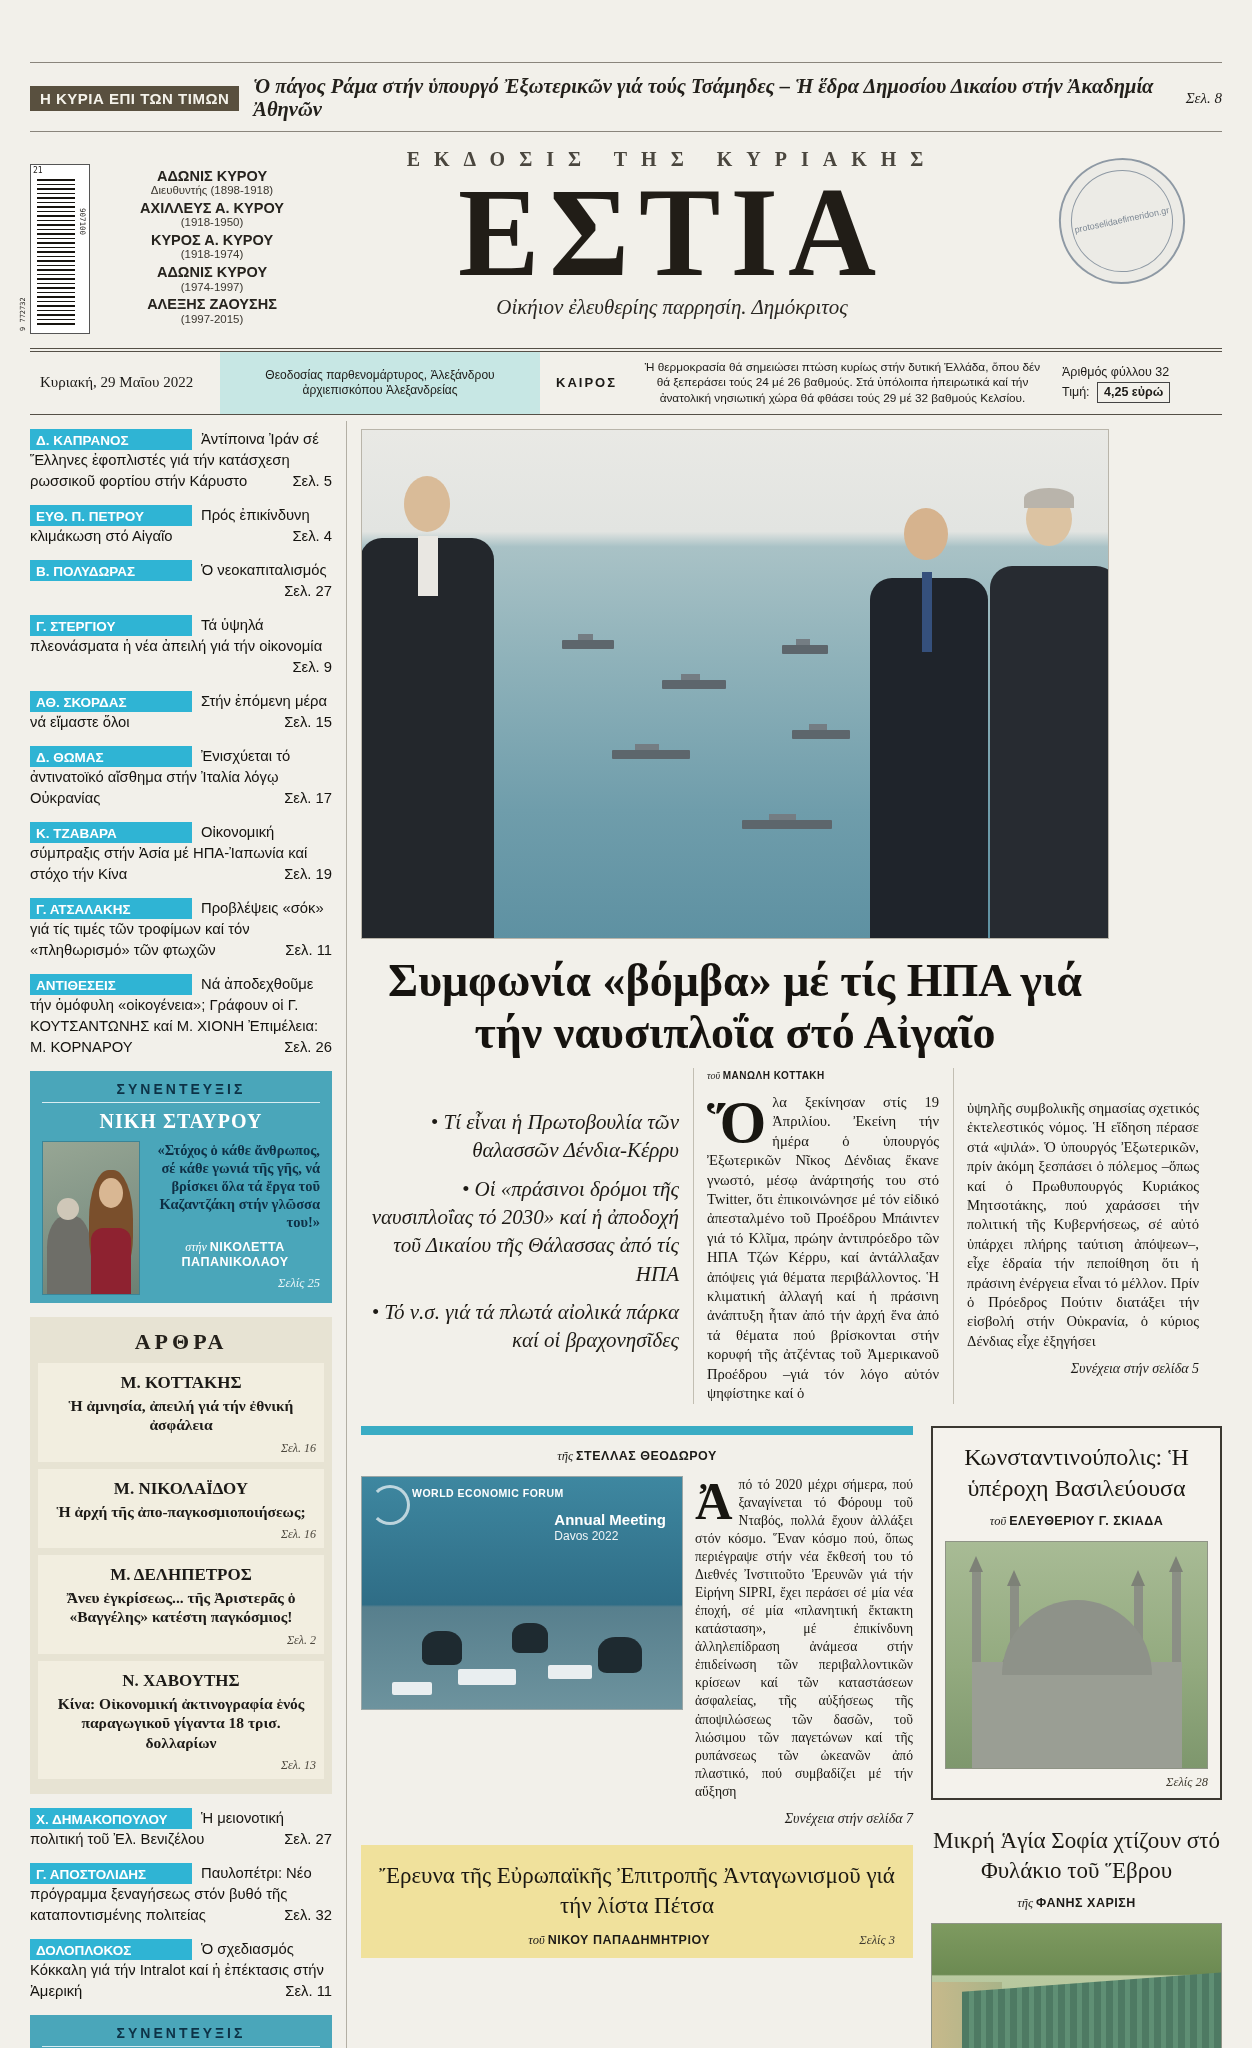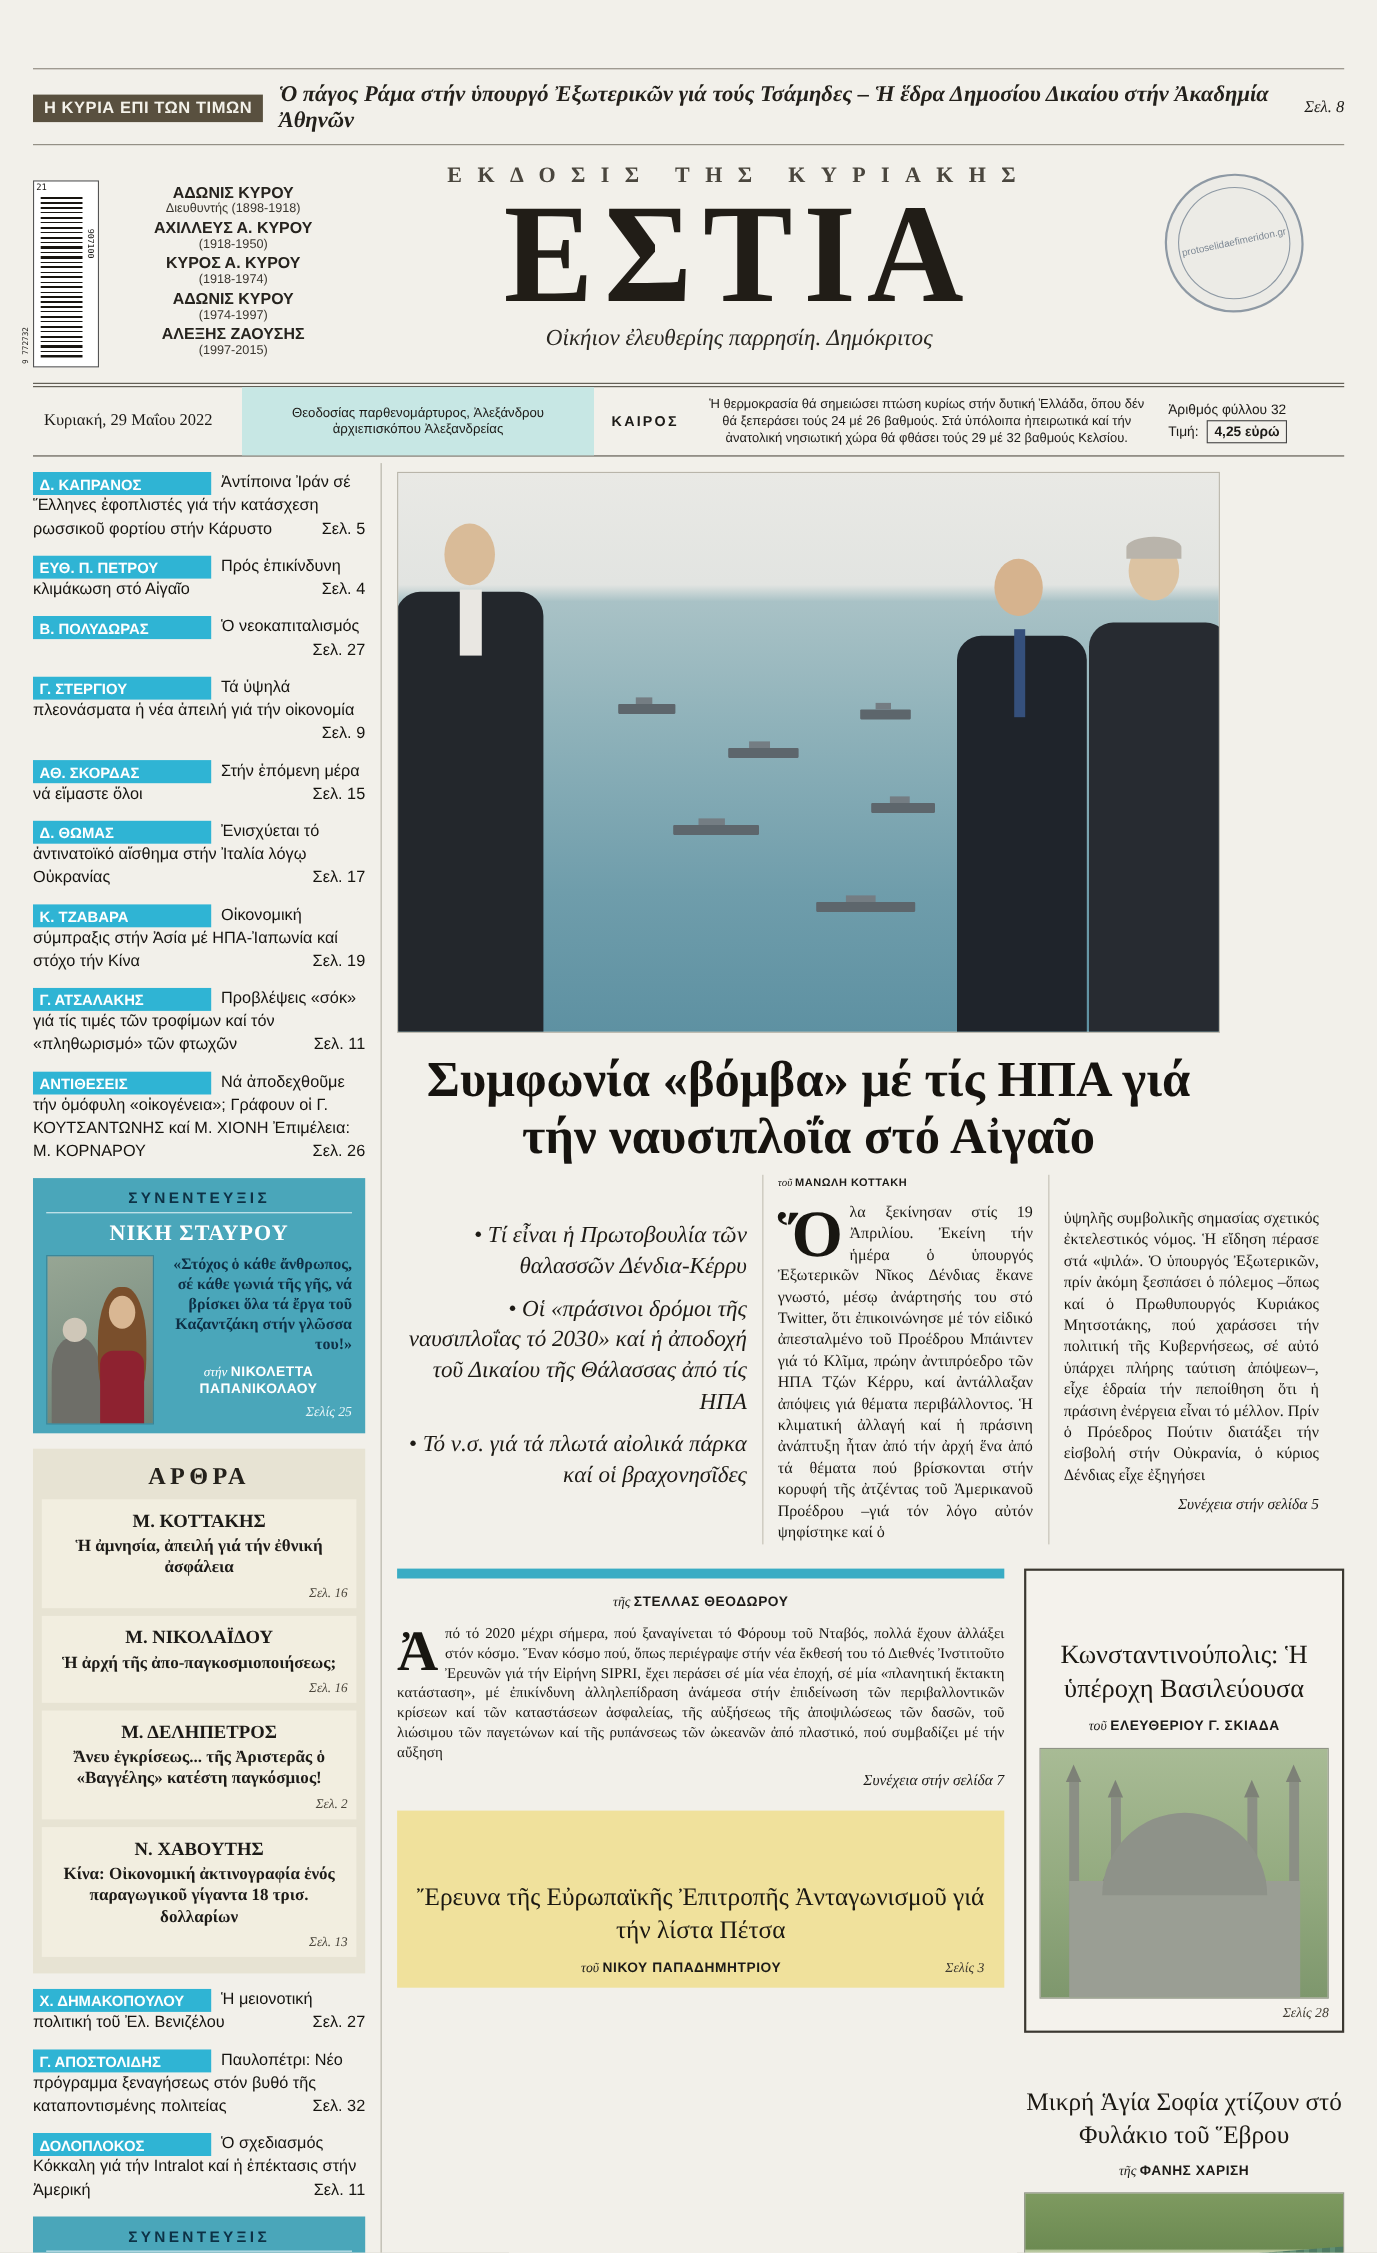--- a/index.html
+++ b/index.html
@@ -147,21 +147,21 @@
   .wef-logo span{display:block;margin-left:40px;}
   .wef-meeting{position:absolute;right:16px;top:34px;color:#fff;font-family:"Liberation Sans",sans-serif;text-align:left;}
   .wef-annual{font-size:15px;font-weight:bold;line-height:1.2;}
   .wef-davos{font-size:12px;opacity:.92;}
   .worker{position:absolute;background:#1e2a30;border-radius:40% 40% 20% 20%;}
   .tile{position:absolute;background:#e9eef0;border-radius:2px;}
   .second-text{flex:1;}
   .second-text .body-text{font-size:13.6px;}
 
   .box-yellow{background:#f0e19c;margin-top:18px;padding:16px 18px 10px 18px;}
-  .bx-h{font-size:23px;text-align:center;line-height:1.3;color:#1b1812;margin-top:48px;}
+  .bx-h{font-size:23px;text-align:center;line-height:1.3;color:#1b1812;}
   .bx-meta{display:flex;justify-content:space-between;align-items:baseline;margin-top:12px;}
   .bx-byline{flex:1;text-align:center;font-size:12.5px;}
   .bx-page{font-style:italic;font-size:12.5px;color:#3e3a30;}
 
   
   .const-box{border:2px solid #3b3831;padding:14px 12px 8px 12px;background:#f4f2ec;}
   .hagia{position:relative;height:226px;margin-top:10px;overflow:hidden;border:1px solid #8f9486;
        background:linear-gradient(180deg,#a8bb95 0%,#93aa7f 55%,#7e976d 100%);}
   .dome{position:absolute;left:50%;top:58px;transform:translateX(-50%);width:150px;height:75px;
        background:#8e9289;border-radius:150px 150px 0 0;}
@@ -410,20 +410,35 @@
         </div>
 
         <div class="lower">
           <div>
             <div class="teal-rule"></div>
             <div class="byline-c">
               <span class="byl-pfx">τῆς</span>
               <span class="byl-name">ΣΤΕΛΛΑΣ ΘΕΟΔΩΡΟΥ</span>
             </div>
             <div class="second-row">
+              <div class="wef">
+                <div class="wef-logo">
+                    <span>WORLD ECONOMIC FORUM</span>
+                  </div>
+                <div class="wef-meeting">
+                  <div class="wef-annual">Annual Meeting</div>
+                  <div class="wef-davos">Davos 2022</div>
+                </div>
+                <div class="worker" style="left:60px;bottom:44px;width:40px;height:34px;"></div>
+                <div class="worker" style="left:150px;bottom:56px;width:36px;height:30px;"></div>
+                <div class="worker" style="left:236px;bottom:36px;width:44px;height:36px;"></div>
+                <div class="tile" style="left:96px;bottom:24px;width:58px;height:16px;"></div>
+                <div class="tile" style="left:186px;bottom:30px;width:44px;height:14px;"></div>
+                <div class="tile" style="left:30px;bottom:14px;width:40px;height:13px;"></div>
+              </div>
               <div class="second-text">
                 <div class="body-text clearfix">
                   <span class="dropcap" style="font-size:52px;">Ἀ</span><span>πό τό 2020 μέχρι σήμερα, πού ξαναγίνεται τό Φόρουμ τοῦ Νταβός, πολλά ἔχουν ἀλλάξει στόν κόσμο. Ἕναν κόσμο πού, ὅπως περιέγραψε στήν νέα ἔκθεσή του τό Διεθνές Ἰνστιτοῦτο Ἐρευνῶν γιά τήν Εἰρήνη SIPRI, ἔχει περάσει σέ μία νέα ἐποχή, σέ μία «πλανητική ἔκτακτη κατάσταση», μέ ἐπικίνδυνη ἀλληλεπίδραση ἀνάμεσα στήν ἐπιδείνωση τῶν περιβαλλοντικῶν κρίσεων καί τῶν καταστάσεων ἀσφαλείας, τῆς αὐξήσεως τῆς ἀποψιλώσεως τῶν δασῶν, τοῦ λιώσιμου τῶν παγετώνων καί τῆς ρυπάνσεως τῶν ὠκεανῶν ἀπό πλαστικό, πού συμβαδίζει μέ τήν αὔξηση</span>
                 </div>
                 <div class="continuation">Συνέχεια στήν σελίδα 7</div>
               </div>
             </div>
 
             <div class="box-yellow">
               <div class="bx-h">Ἔρευνα τῆς Εὐρωπαϊκῆς Ἐπιτροπῆς Ἀνταγωνισμοῦ γιά τήν λίστα Πέτσα</div>

